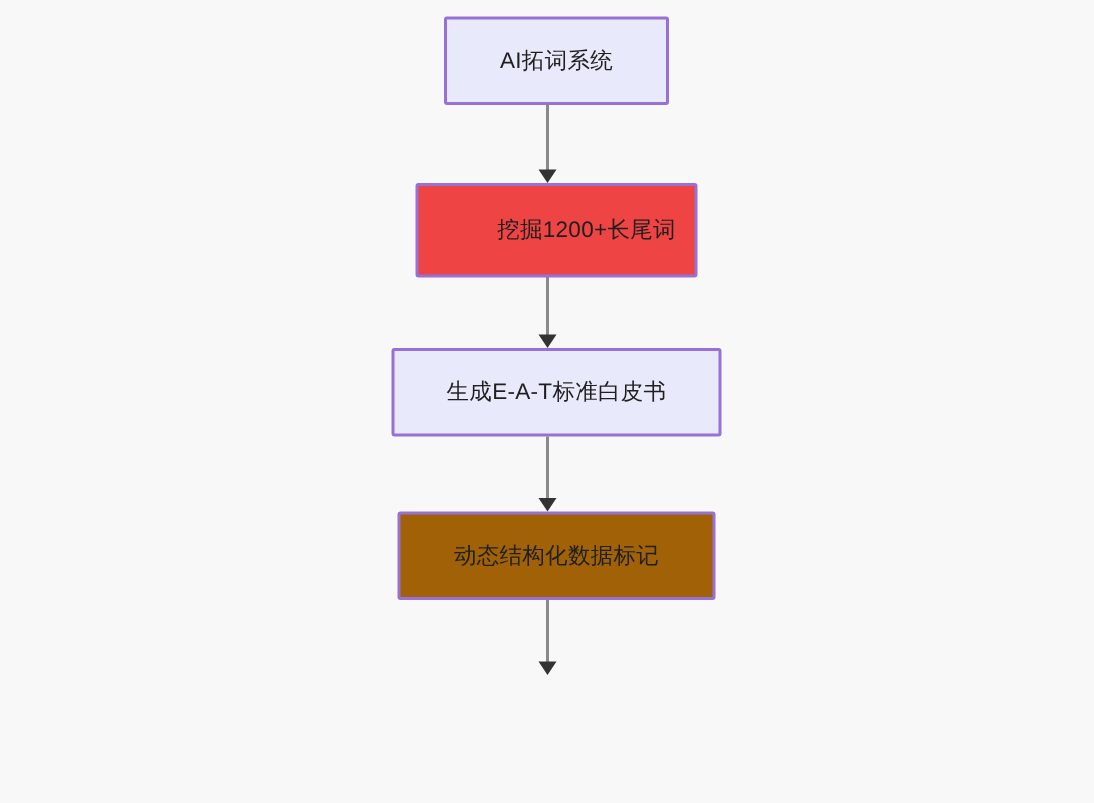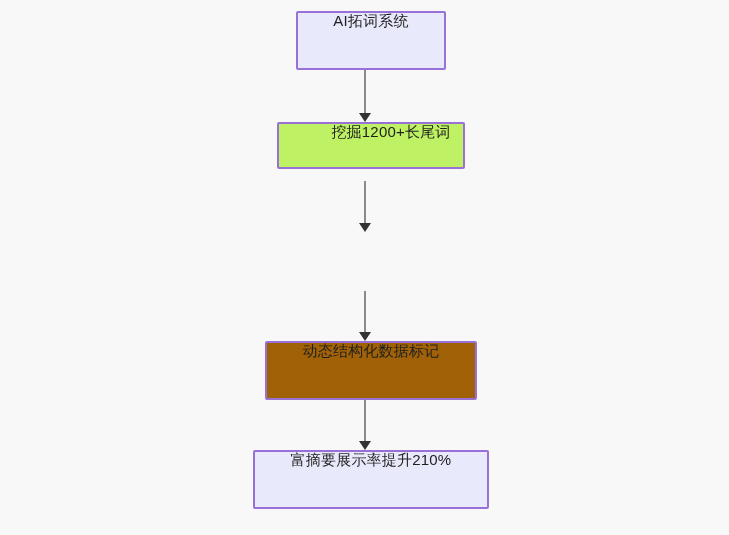--- a/index.html
+++ b/index.html
@@ -21,21 +21,21 @@
     width: 729px;
     height: 535px;
   }
   .node {
     position: absolute;
     box-sizing: border-box;
     background: #e9e9fc;
     border: 2px solid #9771d6;
     border-radius: 2px;
     display: flex;
-    align-items: flex-start;
+    align-items: center;
     justify-content: center;
     color: #1f1f1f;
     font-size: 15px;
     line-height: 1;
     letter-spacing: 0.2px;
     white-space: nowrap;
   }
   .node-label {
     display: block;
     padding: 0 6px;
@@ -81,23 +81,23 @@
     <div class="edge-head" style="border-top-color: rgb(51, 51, 51);"></div>
   </div>
   <div class="edge" id="edge-3" style="left: 358px; top: 400px; height: 50px;">
     <div class="edge-line" style="height: 42px; background: rgb(138, 138, 138);"></div>
     <div class="edge-head" style="border-top-color: rgb(51, 51, 51);"></div>
   </div>
 
   <div class="node" id="node-0" style="left: 296px; top: 11px; width: 150px; height: 59px; background: rgb(233, 233, 252); border-color: rgb(151, 113, 214); color: rgb(31, 31, 31);">
     <span class="node-label">AI拓词系统</span>
   </div>
-  <div class="node" id="node-1" style="left: 277px; top: 122px; width: 188px; height: 47px; background: #bef264; border-color: rgb(151, 113, 214); color: rgb(31, 31, 31); padding-left: 40px;">
+  <div class="node" id="node-1" style="left: 277px; top: 122px; width: 188px; height: 63px; background: #ef4444; border-color: rgb(151, 113, 214); color: rgb(31, 31, 31); padding-left: 40px;">
     <span class="node-label">挖掘1200+长尾词</span>
+  </div>
+  <div class="node" id="node-2" style="left: 261px; top: 232px; width: 220px; height: 59px; background: rgb(233, 233, 252); border-color: rgb(151, 113, 214); color: rgb(31, 31, 31);">
+    <span class="node-label">生成E-A-T标准白皮书</span>
   </div>
   <div class="node" id="node-3" style="left: 265px; top: 341px; width: 212px; height: 59px; background: #a16207; border-color: rgb(151, 113, 214); color: rgb(31, 31, 31);">
     <span class="node-label">动态结构化数据标记</span>
-  </div>
-  <div class="node" id="node-4" style="left: 253px; top: 450px; width: 236px; height: 59px; background: rgb(233, 233, 252); border-color: rgb(151, 113, 214); color: rgb(31, 31, 31);">
-    <span class="node-label">富摘要展示率提升210%</span>
   </div>
 
 </div>
 
 </body></html>

